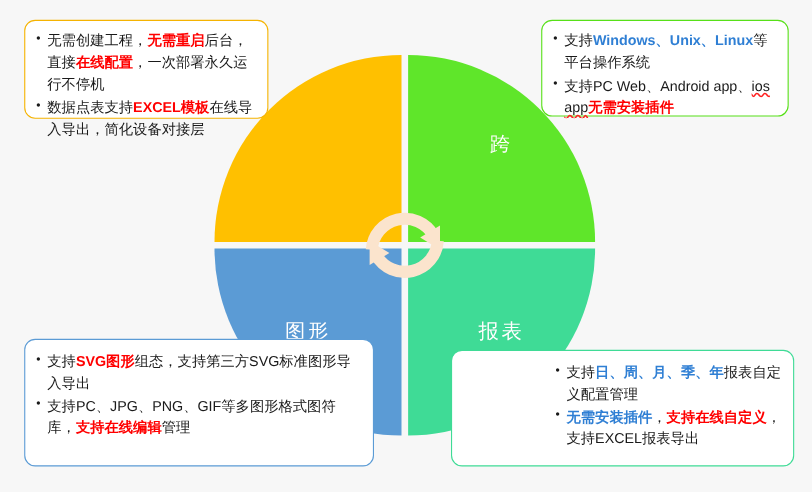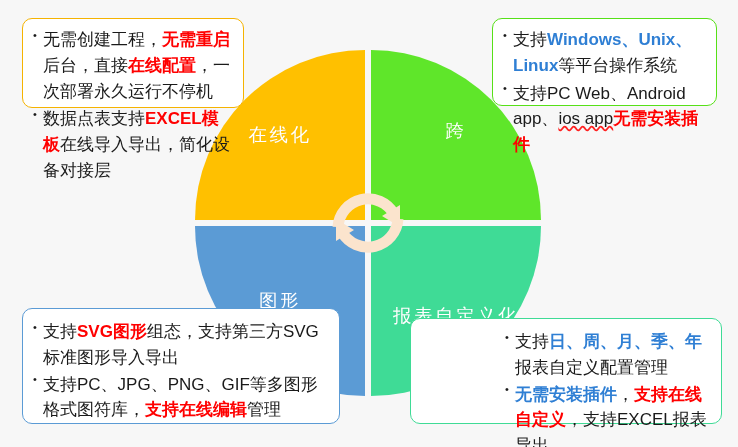--- a/index.html
+++ b/index.html
@@ -21,21 +21,21 @@
     width: 738px;
     height: 447px;
   }
 
   
   .callout {
     position: absolute;
     background: #ffffff;
     border-radius: 10px;
     box-sizing: border-box;
-    font-size: 17px;
+    font-size: 13px;
     line-height: 1.52;
     color: #1a1a1a;
     z-index: 5;
   }
   .callout ul {
     list-style: none;
     margin: 0;
     padding: 0;
   }
   .callout li {
@@ -121,21 +121,21 @@
   }
   #label-tl { left: 0;     top: 0;     width: 170px; height: 170px;
               display: flex; align-items: center; justify-content: center; }
   #label-tr { left: 176px; top: 0;     width: 170px; height: 170px;
               display: flex; flex-direction: column; align-items: center;
               justify-content: center; padding-bottom: 8px; box-sizing: border-box; }
   #label-bl { left: 0;     top: 176px; width: 170px; height: 170px;
               display: flex; flex-direction: column; align-items: center;
               justify-content: center; padding-top: 10px; box-sizing: border-box; }
   #label-br { left: 176px; top: 176px; width: 170px; height: 170px;
-              display: flex; flex-direction: row; align-items: center;
+              display: flex; flex-direction: column; align-items: center;
               justify-content: center; padding-top: 10px; box-sizing: border-box; }
   .quad-label .ln { display: block; }
 
   
   #cycle-arrows {
     position: absolute;
     left: 131px;
     top: 131px;
     width: 84px;
     height: 84px;
@@ -147,23 +147,20 @@
 <body>
 
 <div id="canvas">
 
   <div id="wheel">
     <div class="quad" id="quad-tl"></div>
     <div class="quad" id="quad-tr"></div>
     <div class="quad" id="quad-bl"></div>
     <div class="quad" id="quad-br"></div>
 
-    <div class="quad-label" id="label-tl">
-      <span class="ln">在线化</span>
-    </div>
     <div class="quad-label" id="label-tr">
       <span class="ln">跨</span>
     </div>
     <div class="quad-label" id="label-bl">
       <span class="ln">图形</span>
       <span class="ln">组态化</span>
     </div>
     <div class="quad-label" id="label-br">
       <span class="ln">报表</span>
       <span class="ln">自定义化</span>

